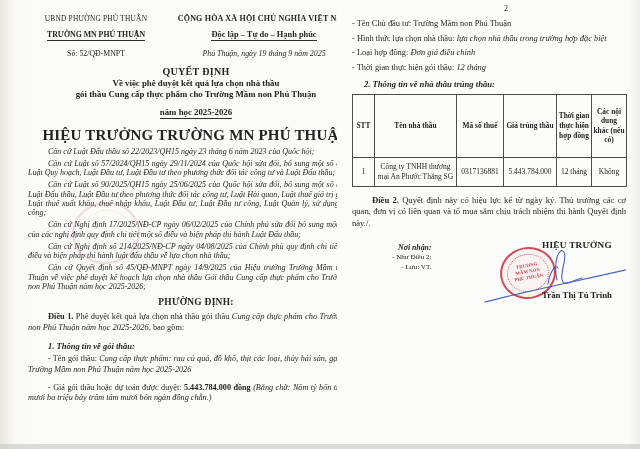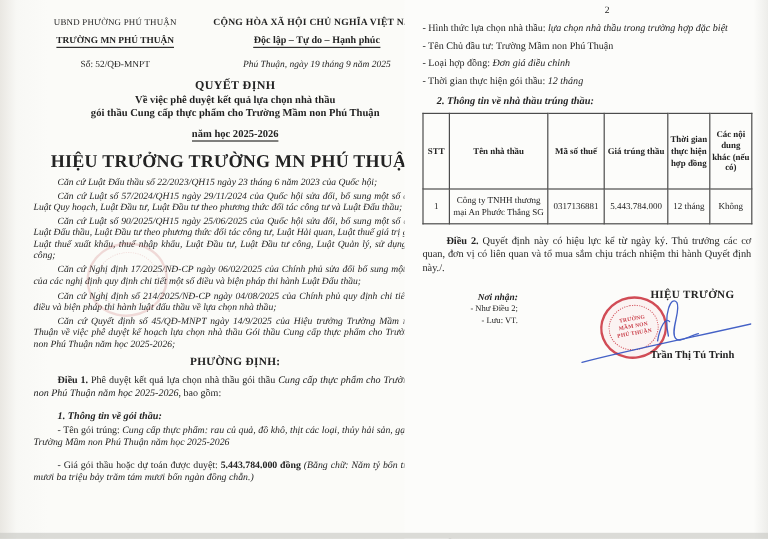--- a/index.html
+++ b/index.html
@@ -126,36 +126,36 @@
   <p class="recital">Căn cứ Nghị định 17/2025/NĐ-CP ngày 06/02/2025 của Chính phủ sửa đổi bổ sung một số điều của các nghị định quy định chi tiết một số điều và biện pháp thi hành Luật Đấu thầu;</p>
   <p class="recital">Căn cứ Nghị định số 214/2025/NĐ-CP ngày 04/08/2025 của Chính phủ quy định chi tiết một số điều và biện pháp thi hành luật đấu thầu về lựa chọn nhà thầu;</p>
   <p class="recital">Căn cứ Quyết định số 45/QĐ-MNPT ngày 14/9/2025 của Hiệu trưởng Trường Mầm non Phú Thuận về việc phê duyệt kế hoạch lựa chọn nhà thầu Gói thầu Cung cấp thực phẩm cho Trường Mầm non Phú Thuận năm học 2025-2026;</p>
 
   <div class="decision-heading">PHƯỜNG ĐỊNH:</div>
 
   <p class="art-p"><b>Điều 1.</b><span> Phê duyệt kết quả lựa chọn nhà thầu gói thầu </span><i>Cung cấp thực phẩm cho Trường Mầm non Phú Thuận năm học 2025-2026</i><span>, bao gồm:</span></p>
 
   <div class="sec-h">1. Thông tin về gói thầu:</div>
 
-  <p class="bullet-p"><span>- Tên gói trúng: </span><i>Cung cấp thực phẩm: rau củ quả, đồ khô, thịt các loại, thủy hải sản, gạo ... cho Trường Mầm non Phú Thuận năm học 2025-2026</i></p>
+  <p class="bullet-p"><span>- Tên gói thầu: </span><i>Cung cấp thực phẩm: rau củ quả, đồ khô, thịt các loại, thủy hải sản, gạo ... cho Trường Mầm non Phú Thuận năm học 2025-2026</i></p>
 
   <p class="bullet-p"><span>- Giá gói thầu hoặc dự toán được duyệt: </span><span class="amt">5.443.784.000 đồng </span><i>(Bằng chữ: Năm tỷ bốn trăm bốn mươi ba triệu bảy trăm tám mươi bốn ngàn đồng chẵn.)</i></p>
 
   <div class="faded-stamp">
     <div class="inner"></div>
     <div class="ghost"></div>
   </div>
 </div>
 
 <div class="page page2">
   <div class="pagenum">2</div>
 
   <div class="p2-bullets">
+    <div class="p2-bullet"><span>- Tên Chủ đầu tư: </span><span>Trường Mầm non Phú Thuận</span></div>
     <div class="p2-bullet"><span>- Hình thức lựa chọn nhà thầu: </span><span class="val-italic">lựa chọn nhà thầu trong trường hợp đặc biệt</span></div>
-    <div class="p2-bullet"><span>- Tên Chủ đầu tư: </span><span>Trường Mầm non Phú Thuận</span></div>
     <div class="p2-bullet"><span>- Loại hợp đồng: </span><span class="val-italic">Đơn giá điều chỉnh</span></div>
     <div class="p2-bullet"><span>- Thời gian thực hiện gói thầu: </span><span class="val-italic">12 tháng</span></div>
   </div>
 
   <div class="sec2-h">2. Thông tin về nhà thầu trúng thầu:</div>
 
   <table class="award">
     <colgroup>
         <col style="width:22px">
         <col style="width:82px">

